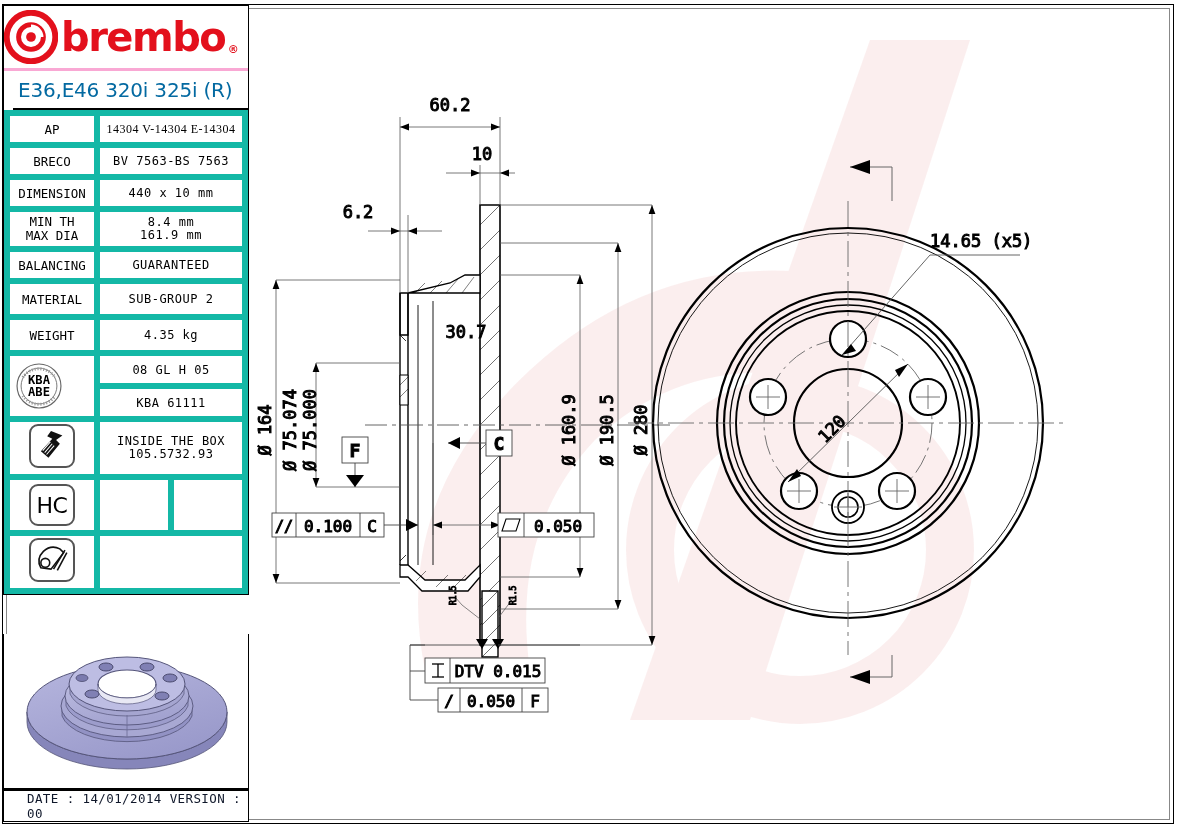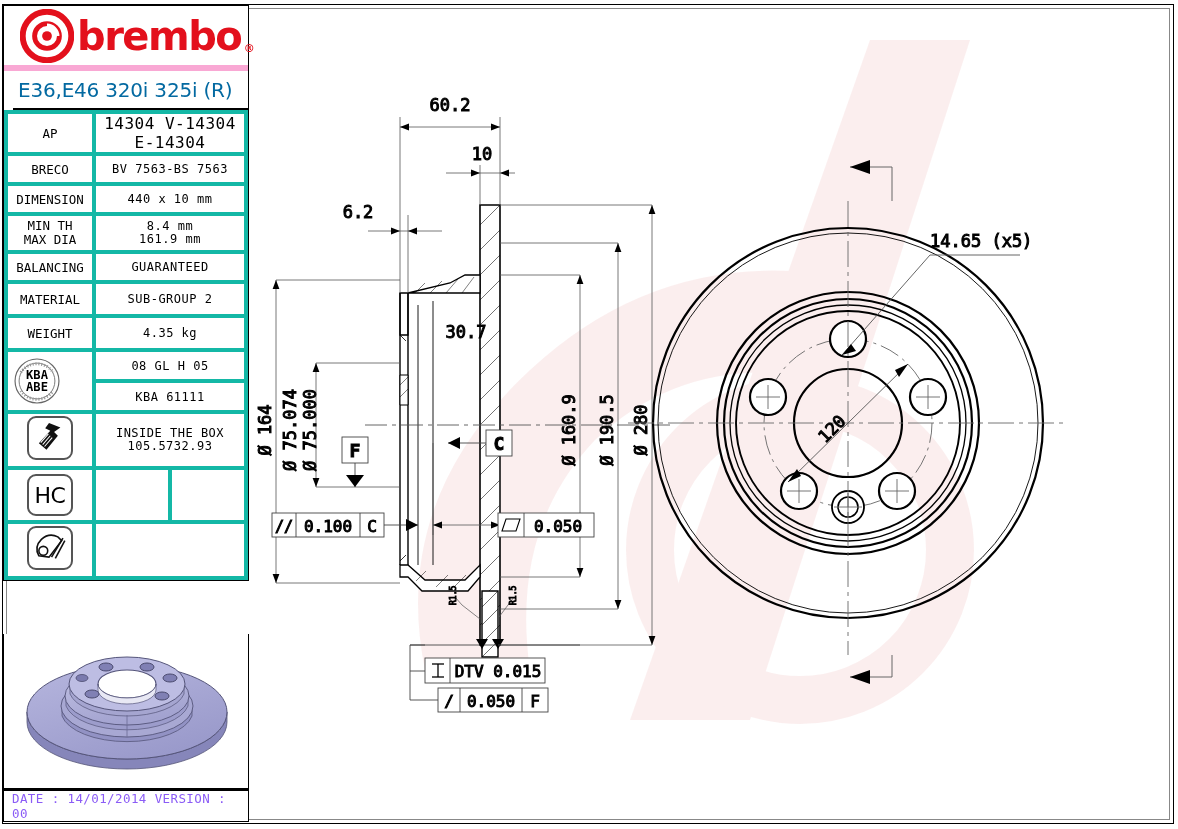--- a/index.html
+++ b/index.html
@@ -48,25 +48,25 @@
   .info-block {
     position: absolute;
     left: 3px; top: 5px;
     width: 246px;
     border: 1px solid #000;
     box-sizing: border-box;
     background: #fff;
   }
   .logo-row {
     height: 65px;
-    border-bottom: 6px solid #f9a8d4;
+    border-bottom: 3px solid #f9a8d4;
     display: flex;
     align-items: center;
     justify-content: flex-start;
-    padding-left: 16px;
+    padding-left: 0;
     box-sizing: border-box;
     position: relative;
   }
   .logo-mark { flex: 0 0 auto; }
   .logo-word {
     font-family: "DejaVu Sans", sans-serif;
     font-weight: bold;
     font-size: 40px;
     letter-spacing: -1.5px;
     color: #e3101c;
@@ -93,39 +93,39 @@
     color: #0369a1;
     letter-spacing: -0.2px;
     margin-left: 9px;
   }
   table.spec {
     border-collapse: collapse;
     width: 100%;
     table-layout: fixed;
   }
   table.spec td {
-    border: 4px solid #14b8a6;
+    border: 6px solid #14b8a6;
     padding: 0;
     text-align: center;
     vertical-align: middle;
     font-family: "DejaVu Sans Mono", monospace;
     color: #000;
   }
   td.lbl {
     width: 84px;
     font-size: 12.5px;
     letter-spacing: 0px;
     height: 26px;
   }
   td.val {
     font-size: 12px;
     letter-spacing: 0.5px;
     height: 26px;
   }
-  td.val.small { font-size: 16px; }
+  td.val.small { font-size: 12px; font-family: Liberation Serif, serif; }
   .two-line { line-height: 1.12; }
   td.iconcell {
     width: 84px;
     height: 48px;
   }
   .hc-badge {
     display: inline-flex;
     align-items: center;
     justify-content: center;
     width: 42px; height: 38px;
@@ -160,25 +160,25 @@
   
   .footer {
     position: absolute;
     left: 3px; top: 789px;
     width: 246px; height: 33px;
     border: 1px solid #000;
     border-top: 2px solid #000;
     box-sizing: border-box;
     display: flex;
     align-items: center;
-    padding-left: 8px;
+    padding-left: 23px;
     font-family: "DejaVu Sans Mono", monospace;
     font-size: 12.5px;
     letter-spacing: 0.4px;
-    color: #8b5cf6;
+    color: #0f172a;
     background: #fff;
   }
   
   .drawing {
     position: absolute;
     left: 250px; top: 5px;
     width: 925px; height: 818px;
   }
   svg { display: block; }
   text {

